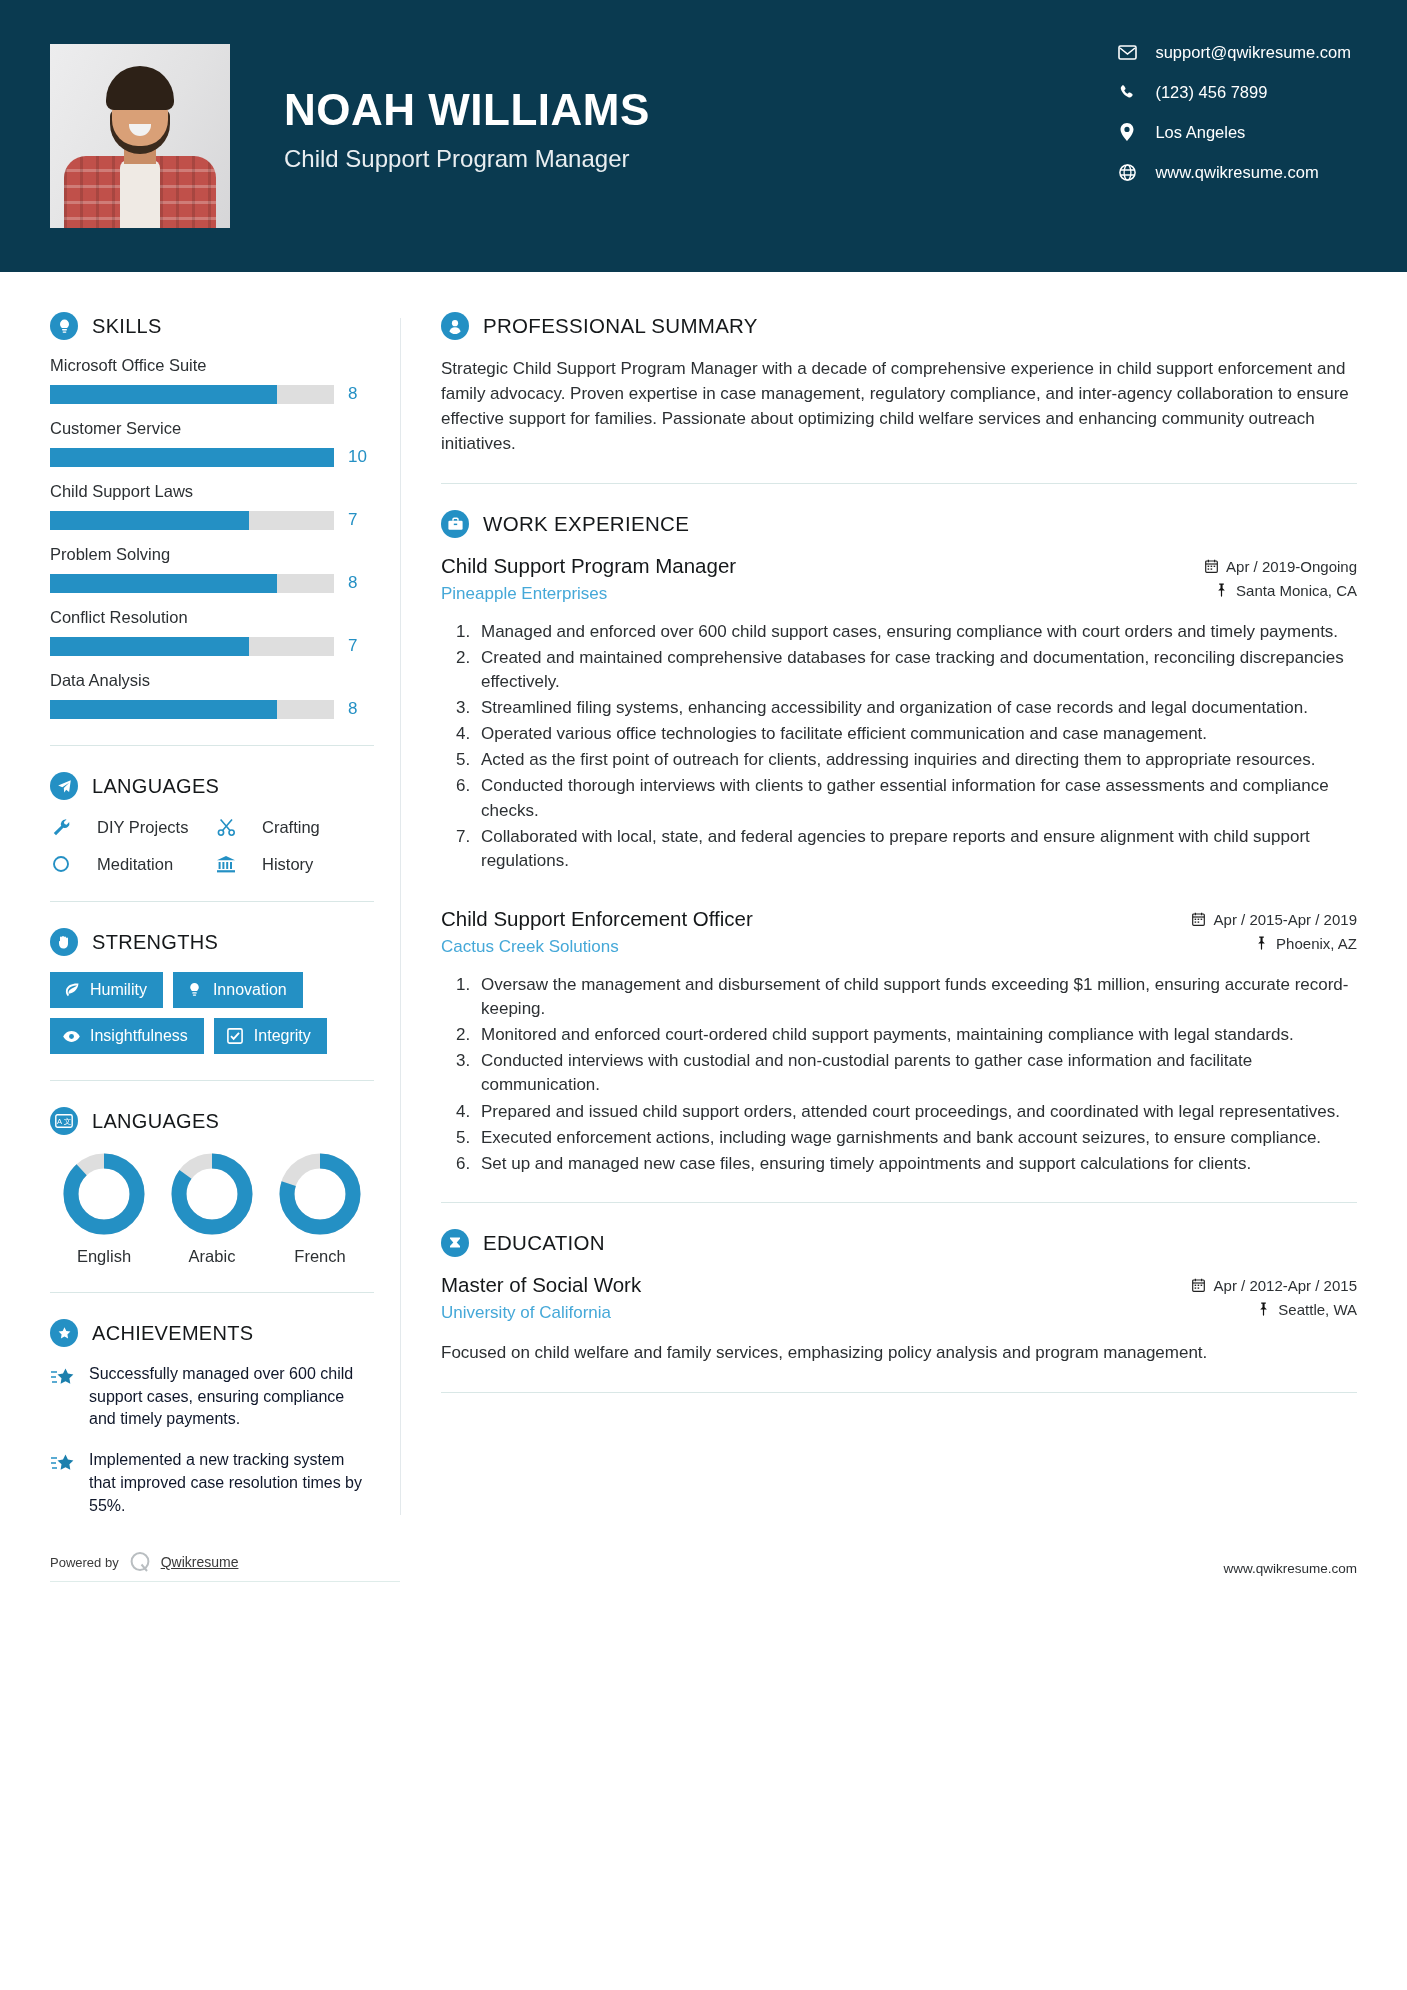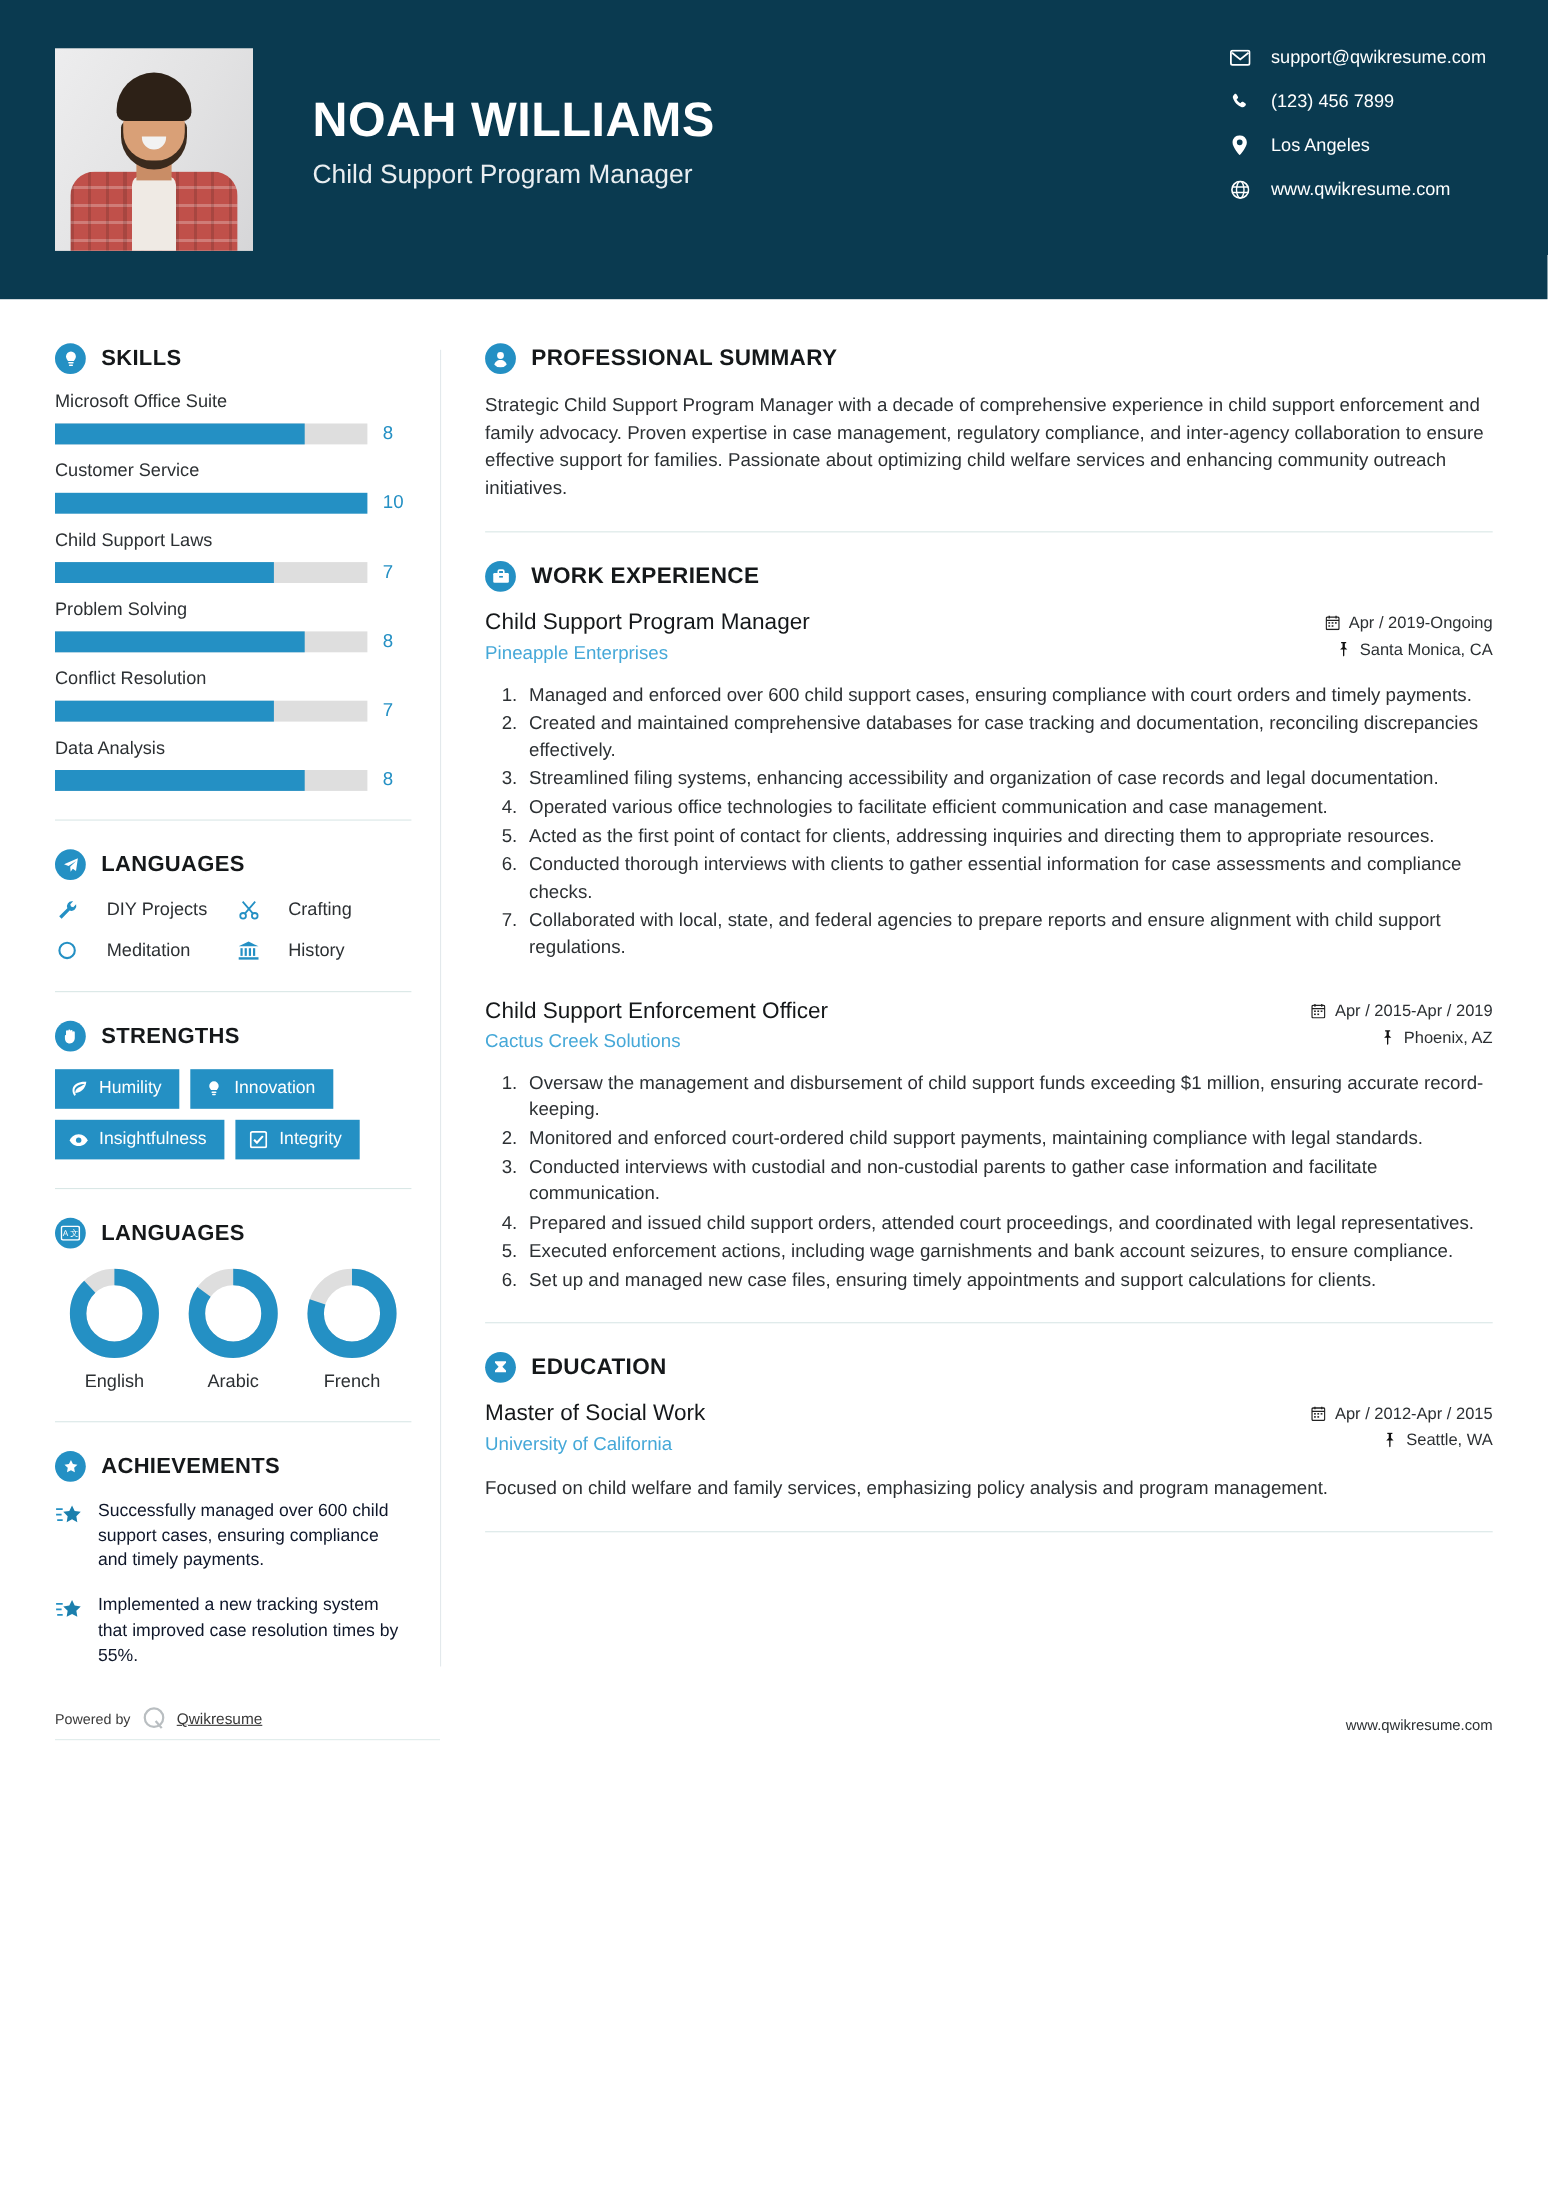--- a/index.html
+++ b/index.html
@@ -161,21 +161,21 @@
   .sec-icon {
     width: 28px; height: 28px;
     border-radius: 50%;
     background: #2490c4;
     display: flex; align-items: center; justify-content: center;
     flex: none;
   }
   .sec-icon svg { display:block; }
   .sec-title {
     font-size: 20px;
-    font-weight: bold;
+    font-weight: normal;
     color: #15181a;
     letter-spacing: 0.3px;
   }
   .sec-title.main-t { font-size: 20.5px; }
 
   .hr {
     height: 1px;
     background: #d9e7e6;
     margin: 26px 0 26px 0;
   }
@@ -745,21 +745,21 @@
                 </span>
                 <span>Santa Monica, CA</span>
               </div>
             </div>
           </div>
           <ol class="bullets">
             <li>Managed and enforced over 600 child support cases, ensuring compliance with court orders and timely payments.</li>
             <li>Created and maintained comprehensive databases for case tracking and documentation, reconciling discrepancies effectively.</li>
             <li>Streamlined filing systems, enhancing accessibility and organization of case records and legal documentation.</li>
             <li>Operated various office technologies to facilitate efficient communication and case management.</li>
-            <li>Acted as the first point of contact for clients, addressing inquiries and directing them to appropriate resources.</li>
+            <li>Acted as the first point of outreach for clients, addressing inquiries and directing them to appropriate resources.</li>
             <li>Conducted thorough interviews with clients to gather essential information for case assessments and compliance checks.</li>
             <li>Collaborated with local, state, and federal agencies to prepare reports and ensure alignment with child support regulations.</li>
           </ol>
         </div>
 
         <div style="height:28px"></div>
 
         <div class="job">
           <div class="job-head">
             <div class="job-left">

